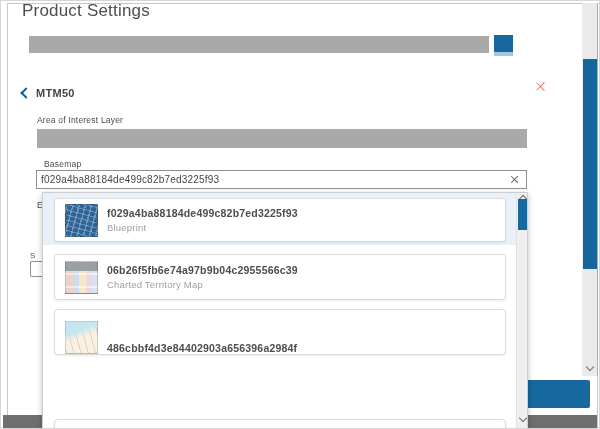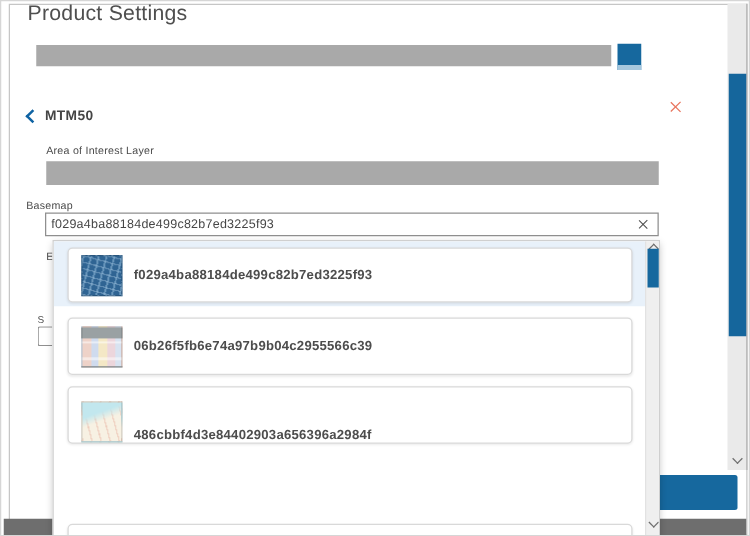--- a/index.html
+++ b/index.html
@@ -28,21 +28,21 @@
 
   .xicon{ position:relative; display:inline-block; width:11px; height:11px; }
   .xicon::before,.xicon::after{ content:""; position:absolute; left:5px; top:0;
     width:1.4px; height:11px; background:currentColor; }
   .xicon::before{ transform:rotate(45deg); } .xicon::after{ transform:rotate(-45deg); }
   .close-x{ left:534px; top:77px; color:#e8735c; z-index:1; cursor:pointer; }
 
   .field-label{ font-size:8.5px; color:#4a4a4a; letter-spacing:.2px; z-index:1;text-align:center; }
   .aoi-label{ left:36px; top:114px; }
   .aoi-bar{ left:36px; top:128px; width:490px; height:19px; }
-  .basemap-label{ left:20px; top:158px; }
+  .basemap-label{ left:43px; top:158px; }
   .basemap-input{ left:35px; top:169px; width:491px; height:19px; background:#fff;
     border:1px solid #8f8f8f; z-index:1; display:flex; align-items:center; padding:0 6px 0 4px; }
   .basemap-input .val{ flex:1; font-size:10px; color:#464646; letter-spacing:.2px;
     white-space:nowrap; overflow:hidden; }
   .clear-x{ color:#4f4f4f; transform:scale(.85); cursor:pointer; }
 
   
   .frag{ color:#4c4c4c; font-size:8.5px; z-index:1; }
   .frag-e{ left:36px; top:199px; }
   .frag-s{ left:29px; top:250px; font-size:8px; }
@@ -127,27 +127,29 @@
   <div class="abs dark-bar"></div>
   <button class="abs save-btn"></button>
 
   <div class="abs dropdown">
     <div class="abs dd-selected-bg"></div>
 
     <div class="dd-card dd-card-0">
       <div class="thumb thumb-0"></div>
       <div class="dd-text">
         <div class="id">f029a4ba88184de499c82b7ed3225f93</div>
+        <div class="nm">Blueprint</div>
       </div>
     </div>
 
     <div class="dd-card dd-card-1">
       <div class="thumb thumb-1"></div>
       <div class="dd-text">
         <div class="id">06b26f5fb6e74a97b9b04c2955566c39</div>
+        <div class="nm">Charted Territory Map</div>
       </div>
     </div>
 
     <div class="dd-card dd-card-2">
       <div class="thumb thumb-2"></div>
       <div class="dd-text">
         <div class="id">486cbbf4d3e84402903a656396a2984f</div>
       </div>
     </div>
 

